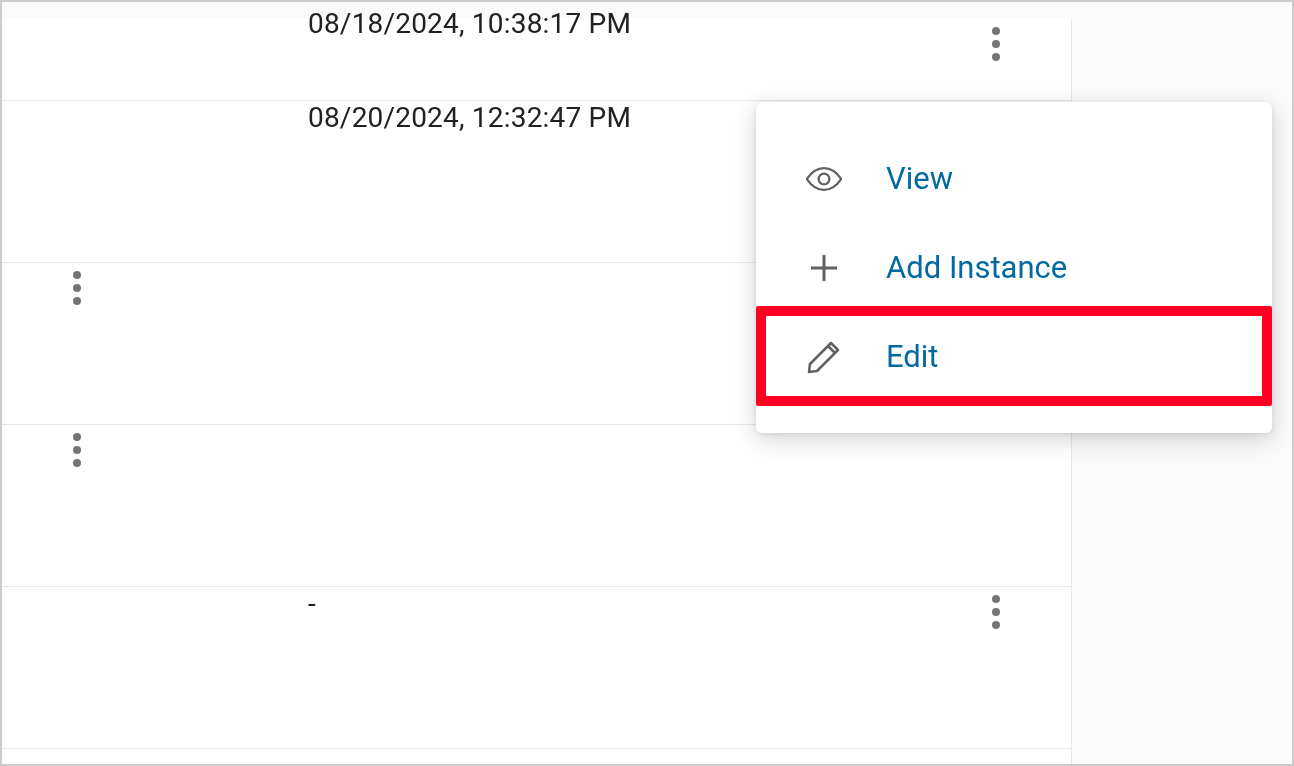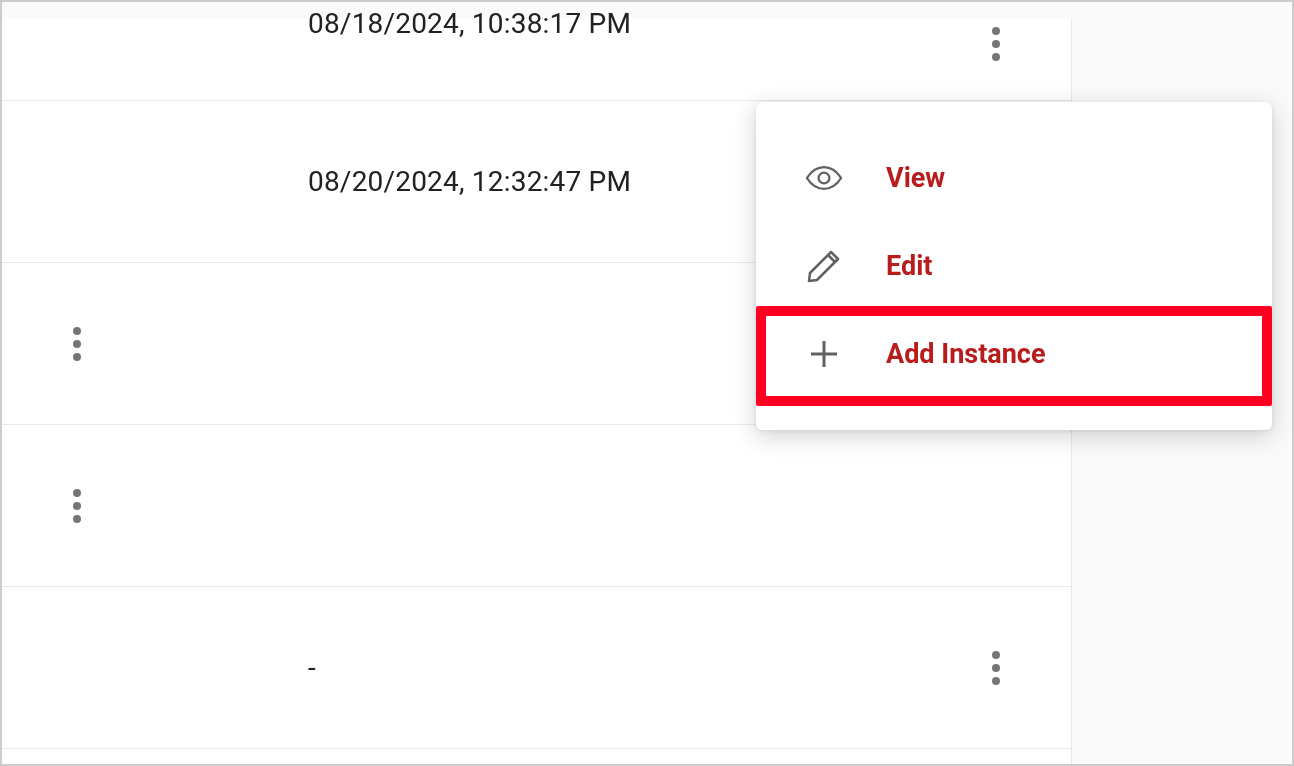--- a/index.html
+++ b/index.html
@@ -27,21 +27,21 @@
       left: 0;
       top: 0;
       width: 1070px;
       height: 100%;
       background: #fff;
       border-right: 1px solid #e8e8e8;
       margin-top: 17px;
     }
     .table-row {
       display: flex;
-      align-items: center;
+      align-items: flex-start;
       border-bottom: 1px solid #e8e8e8;
       height: 162px;
       position: relative;
       background: #fff;
     }
     .table-row.first-row {
       height: 82px;
       align-items: flex-start;
     }
     .table-row.first-row .timestamp-cell {
@@ -107,23 +107,23 @@
     }
     .menu-icon {
       width: 36px;
       height: 36px;
       display: flex;
       align-items: center;
       justify-content: center;
       flex-shrink: 0;
     }
     .menu-label {
-      font-size: 27px;
-      color: #b91c1c;
-      font-weight: 700;
+      font-size: 31px;
+      color: #0369a1;
+      font-weight: 400;
     }
     .highlight-box {
       position: absolute;
       left: 754px;
       top: 304px;
       width: 516px;
       height: 100px;
       border: 10px solid #ff0022;
       border-radius: 2px;
       z-index: 200;
@@ -215,32 +215,32 @@
       <span class="menu-icon">
         <svg width="40" height="26" viewBox="0 0 40 26" fill="none">
           <path d="M20 1 C10 1 3 10 1 13 C3 16 10 25 20 25 C30 25 37 16 39 13 C37 10 30 1 20 1 Z" stroke="#616161" stroke-width="2.5" fill="none"></path>
           <circle cx="20" cy="13" r="6" stroke="#616161" stroke-width="2.5" fill="none"></circle>
         </svg>
       </span>
       <span class="menu-label">View</span>
     </div>
     <div class="menu-item">
       <span class="menu-icon">
+        <svg width="32" height="32" viewBox="0 0 32 32" fill="none">
+          <line x1="16" y1="3" x2="16" y2="29" stroke="#616161" stroke-width="3"></line>
+          <line x1="3" y1="16" x2="29" y2="16" stroke="#616161" stroke-width="3"></line>
+        </svg>
+      </span>
+      <span class="menu-label">Add Instance</span>
+    </div>
+    <div class="menu-item">
+      <span class="menu-icon">
         <svg width="34" height="34" viewBox="0 0 34 34" fill="none">
           <path d="M24 3 L31 10 L10 31 L2 32 L3 24 Z" stroke="#616161" stroke-width="2.5" fill="none" stroke-linejoin="round"></path>
           <line x1="21" y1="6" x2="28" y2="13" stroke="#616161" stroke-width="2.5"></line>
         </svg>
       </span>
       <span class="menu-label">Edit</span>
     </div>
-    <div class="menu-item">
-      <span class="menu-icon">
-        <svg width="32" height="32" viewBox="0 0 32 32" fill="none">
-          <line x1="16" y1="3" x2="16" y2="29" stroke="#616161" stroke-width="3"></line>
-          <line x1="3" y1="16" x2="29" y2="16" stroke="#616161" stroke-width="3"></line>
-        </svg>
-      </span>
-      <span class="menu-label">Add Instance</span>
-    </div>
   </div>
 
   <div class="highlight-box"></div>
 </div>
 
 </body></html>

